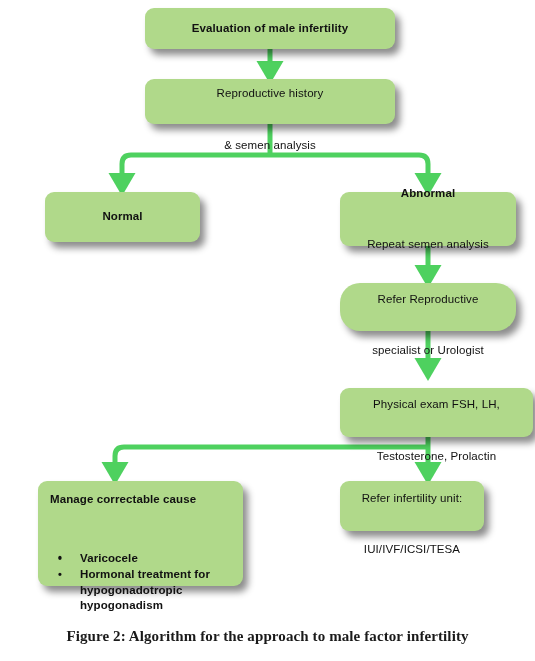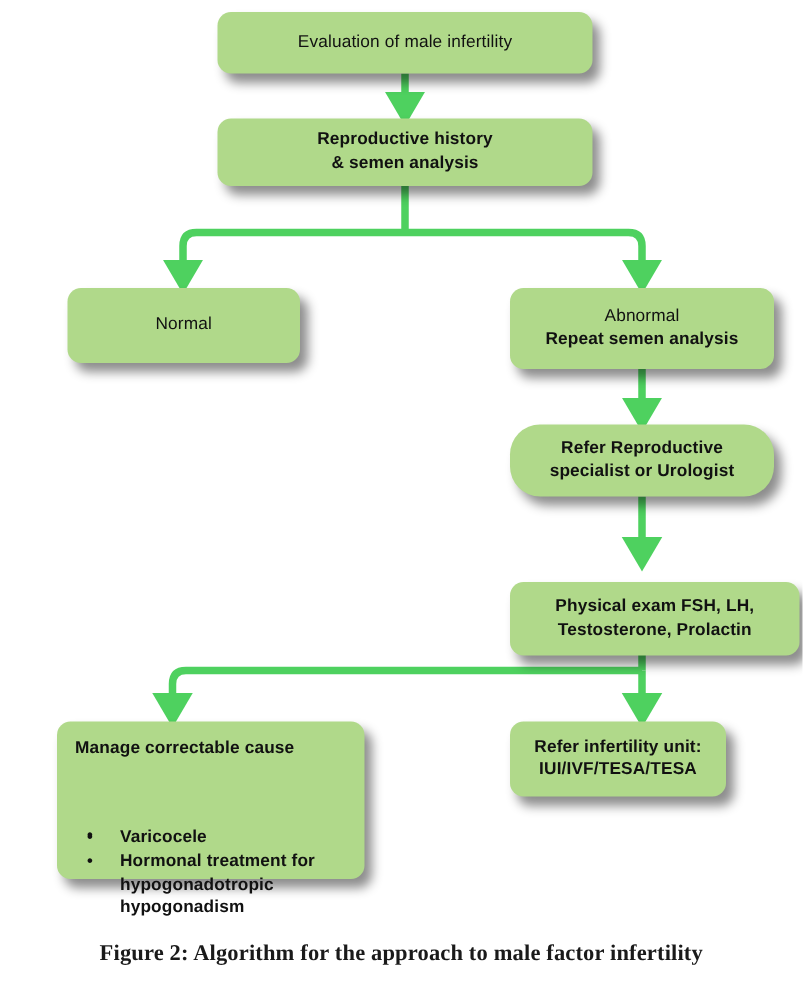--- a/index.html
+++ b/index.html
@@ -44,22 +44,22 @@
     justify-content: center;
     text-align: center;
     font-size: 11.5px;
     font-weight: bold;
     line-height: 1.32;
     letter-spacing: 0.1px;
     padding: 4px 8px;
   }
 
   .node .line { display: block; }
-  .node .line.strong { font-weight: normal; }
-  .node .line.normal { font-weight: bold; }
+  .node .line.strong { font-weight: bold; }
+  .node .line.normal { font-weight: normal; margin-top: 36px; }
 
   
   .node.list-node {
     align-items: flex-start;
     justify-content: flex-start;
     text-align: left;
     padding: 11px 10px 10px 12px;
     gap: 40px;
   }
   .node.list-node .heading {
@@ -174,18 +174,18 @@
       </li>
       <li>
         <span class="bullet-dot">•</span>
         <span>Hormonal treatment for hypogonadotropic hypogonadism</span>
       </li>
     </ul>
   </div>
 
   <div class="node" id="node-refer-unit">
     <span class="line normal">Refer infertility unit:</span>
-    <span class="line normal">IUI/IVF/TESA/TESA</span>
+    <span class="line normal">IUI/IVF/ICSI/TESA</span>
   </div>
 
 </div>
 
 <div id="figure-caption">Figure 2: Algorithm for the approach to male factor infertility</div>
 
 </body></html>

